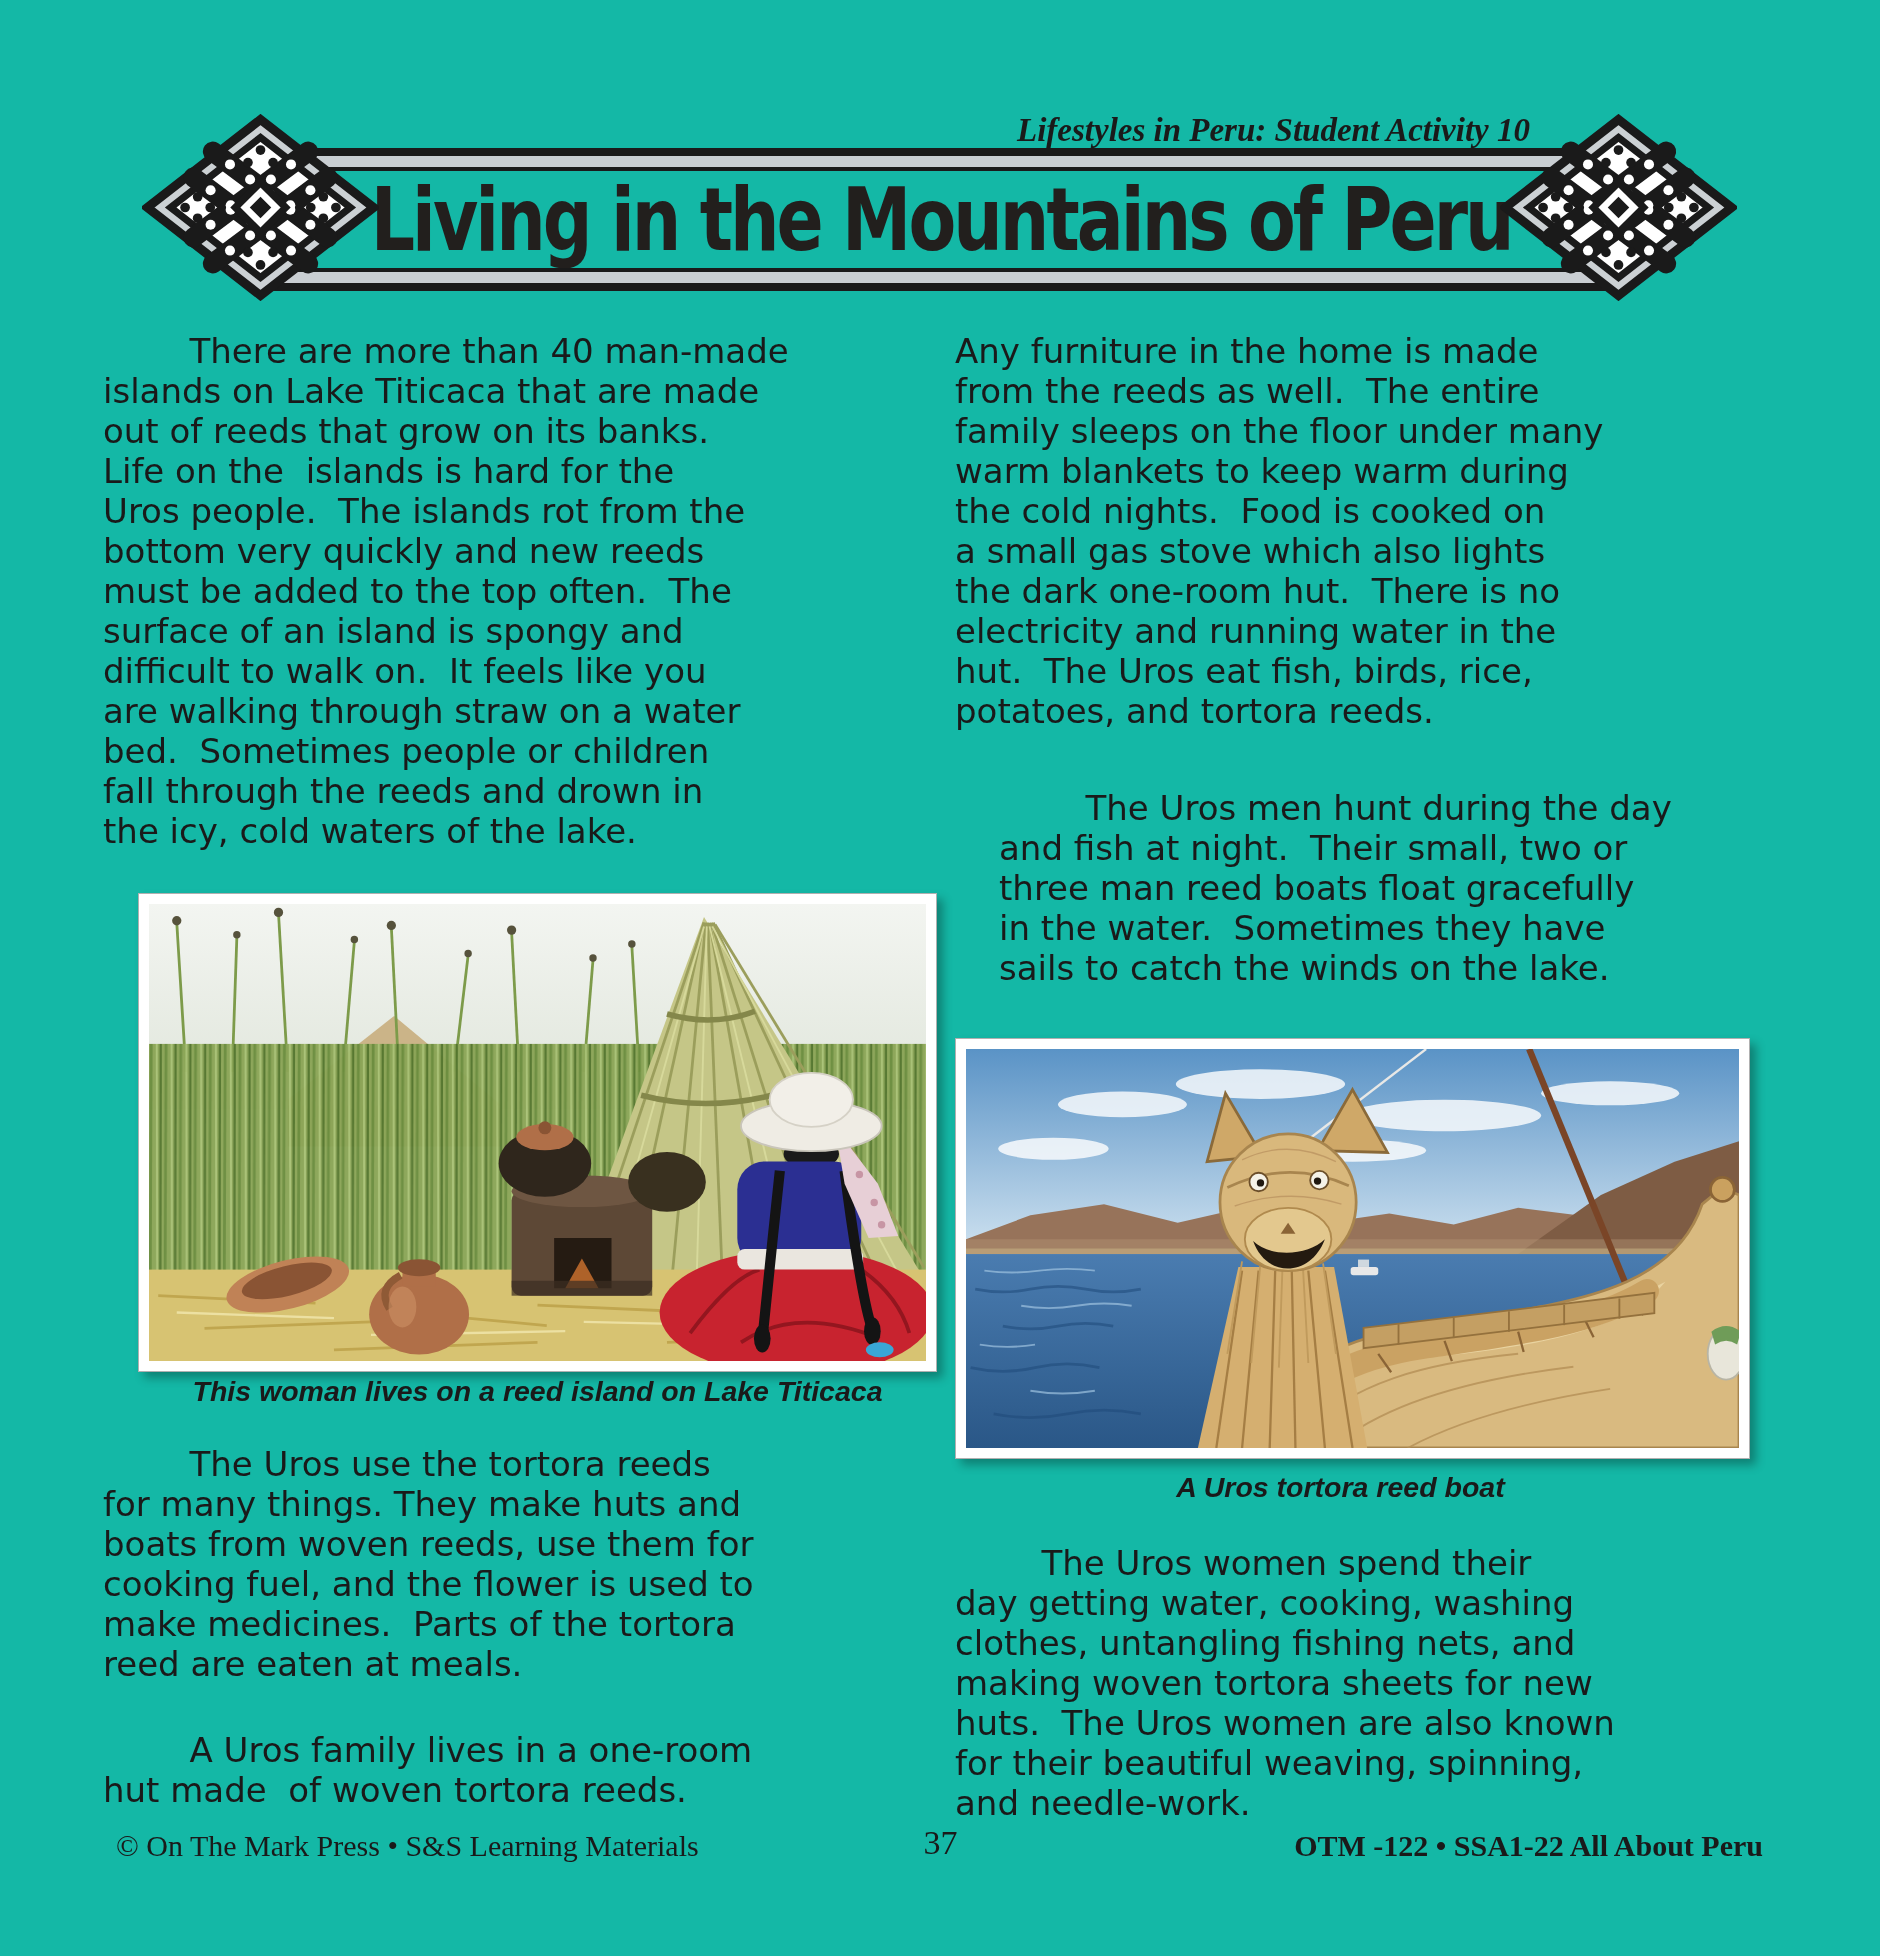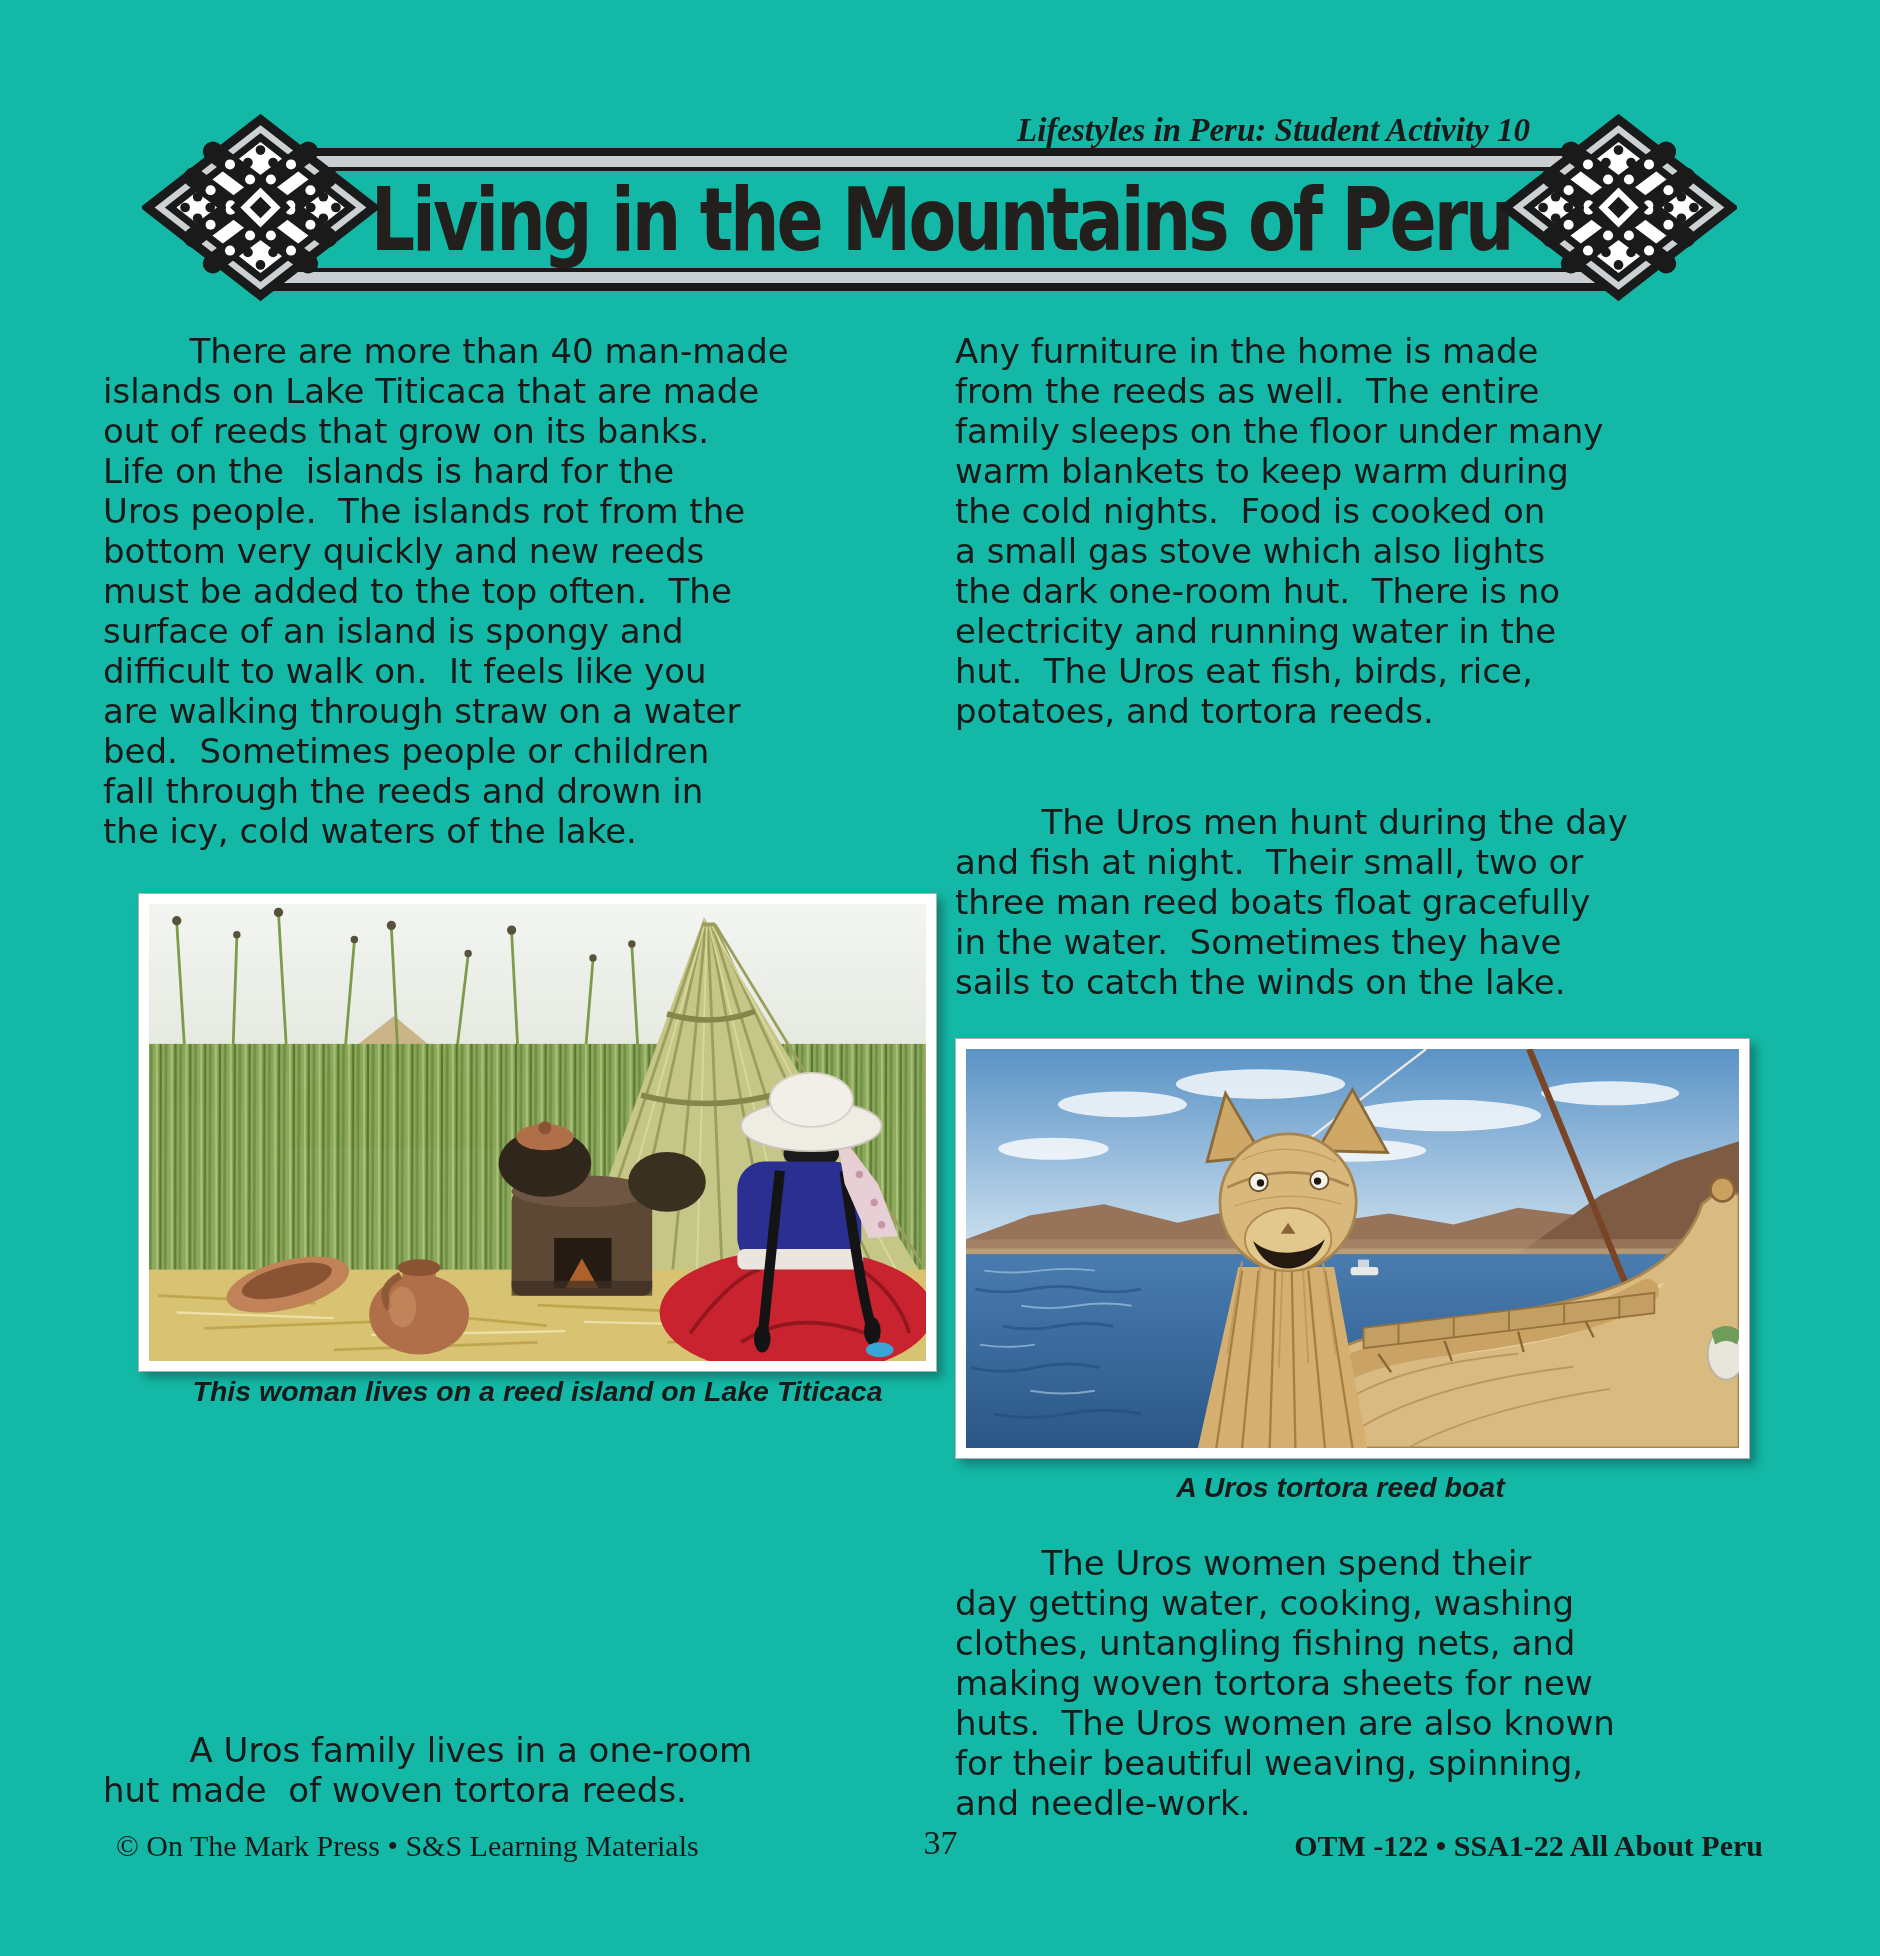--- a/index.html
+++ b/index.html
@@ -23,21 +23,21 @@
   .orn{position:absolute;width:237px;height:187px;}
   .orn-left{left:142px;top:114px;}
   .orn-right{left:1500px;top:114px;}
 
   
   .para{position:absolute;font-size:34px;line-height:40px;white-space:pre-wrap;color:#1a1a1a;}
   .pl1{left:103px;top:331px;width:840px;}
   .pl2{left:103px;top:1444px;width:840px;}
   .pl3{left:103px;top:1730px;width:840px;}
   .pr1{left:955px;top:331px;width:790px;}
-  .pr2{left:955px;top:788px;width:790px;margin-top:14px;}
+  .pr2{left:999px;top:788px;width:790px;}
   .pr3{left:955px;top:1543px;width:790px;}
 
   
   .photo-frame{position:absolute;background:#ffffff;border:1.8px solid #b0b0b0;
         box-shadow:5.5px 6.4px 9.2px rgba(0,0,0,0.30);padding:10px;box-sizing:border-box;}
   .frame-left{left:138px;top:893px;width:799px;height:479px;}
   .frame-right{left:955px;top:1038px;width:795px;height:421px;}
   .photo-frame svg{display:block;width:100%;height:100%;}
   .caption{position:absolute;font-family:"Liberation Sans",sans-serif;font-weight:bold;
         font-style:italic;font-size:28.5px;text-align:center;color:#1a1a1a;}
@@ -261,20 +261,26 @@
             <circle cx="792" cy="344" r="4"></circle>
           </g>
         <ellipse cx="716" cy="238" rx="76" ry="27" fill="#efece4" stroke="#c9c5ba" stroke-width="2"></ellipse>
         <ellipse cx="716" cy="210" rx="45" ry="29" fill="#f2efe8" stroke="#d5d1c6" stroke-width="2"></ellipse>
         <ellipse cx="790" cy="478" rx="15" ry="8" fill="#3aa6d6"></ellipse>
       </g>
     </svg>
   </div>
   <div class="caption cap-left">This woman lives on a reed island on Lake Titicaca</div>
 
+  <div class="para pl2">        The Uros use the tortora reeds
+for many things. They make huts and
+boats from woven reeds, use them for
+cooking fuel, and the flower is used to
+make medicines.  Parts of the tortora
+reed are eaten at meals.</div>
   <div class="para pl3">        A Uros family lives in a one-room
 hut made  of woven tortora reeds.</div>
 
   <div class="para pr1">Any furniture in the home is made
 from the reeds as well.  The entire
 family sleeps on the floor under many
 warm blankets to keep warm during
 the cold nights.  Food is cooked on
 a small gas stove which also lights
 the dark one-room hut.  There is no

